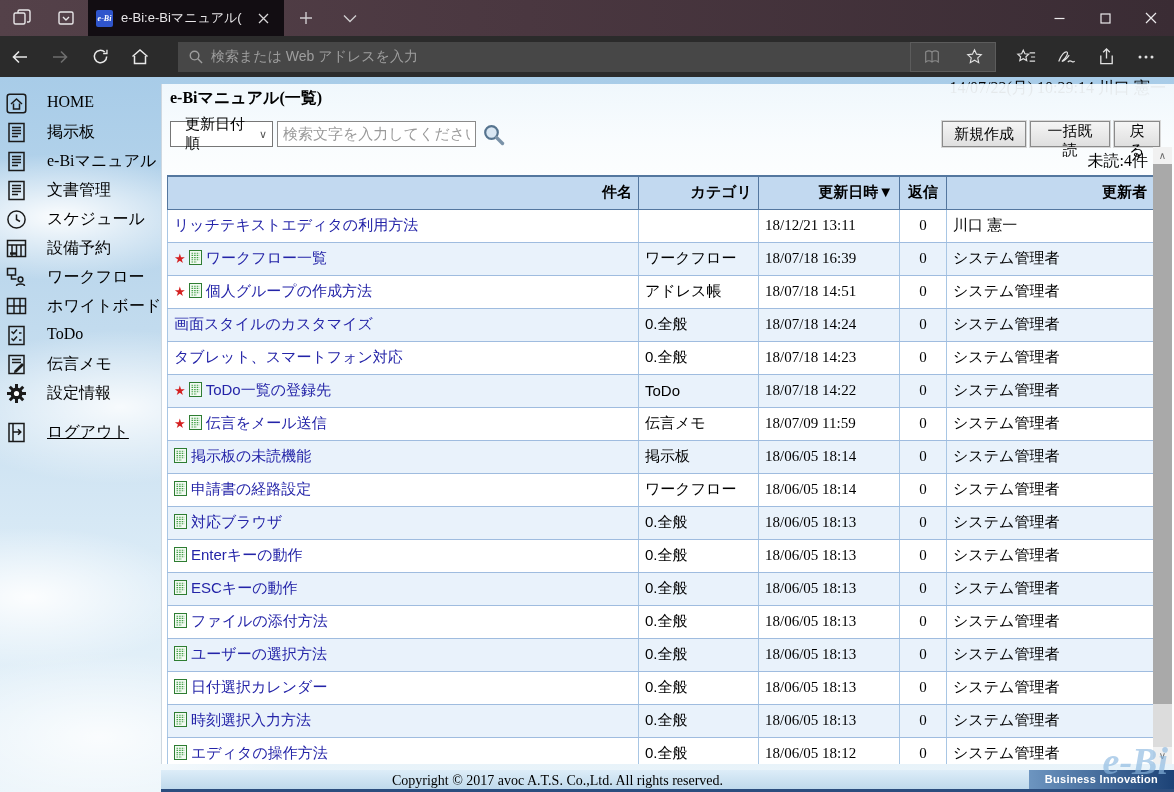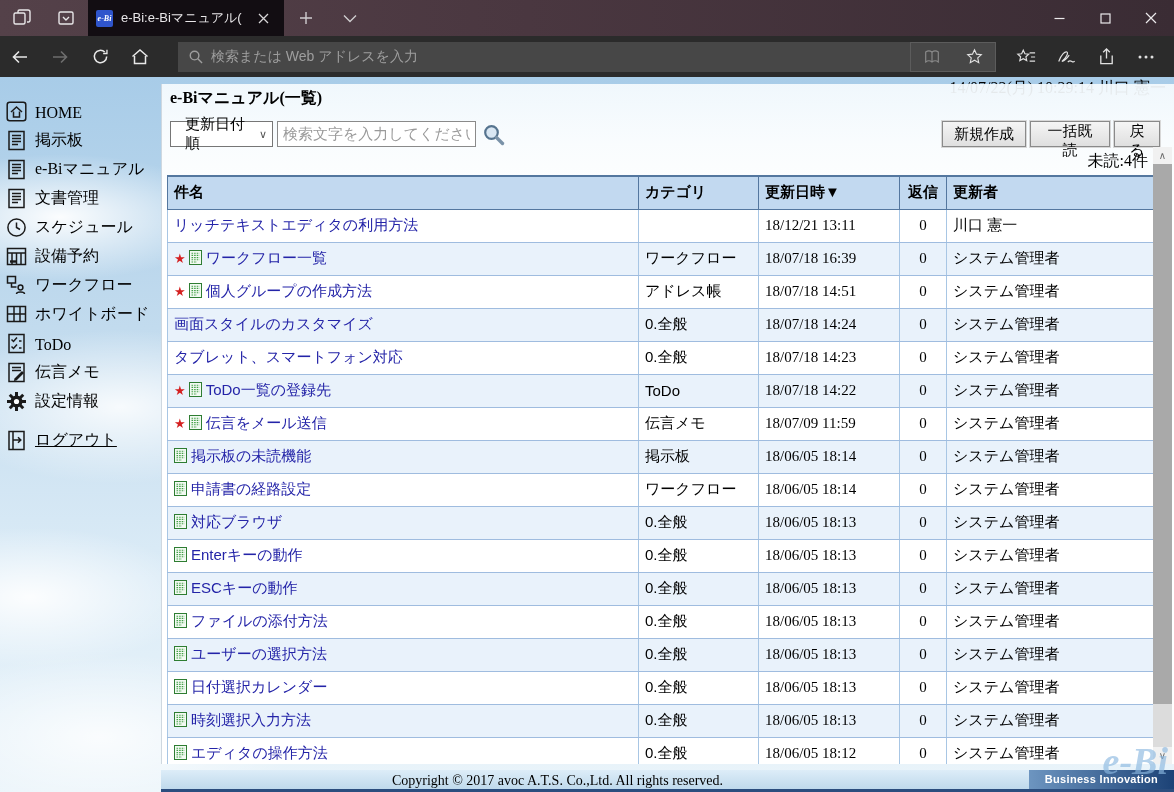--- a/index.html
+++ b/index.html
@@ -36,21 +36,21 @@
       radial-gradient(ellipse 240px 90px at 60px 140px, rgba(255,255,255,.95), rgba(255,255,255,0) 70%),
       radial-gradient(ellipse 260px 110px at 120px 330px, rgba(255,255,255,.85), rgba(255,255,255,0) 70%),
       radial-gradient(ellipse 240px 100px at 30px 520px, rgba(255,255,255,.9), rgba(255,255,255,0) 70%),
       radial-gradient(ellipse 280px 120px at 100px 660px, rgba(255,255,255,.8), rgba(255,255,255,0) 70%),
       linear-gradient(180deg,#a8cce8 0%,#c2dbee 35%,#dcecf7 70%,#eaf4fa 100%); }
 
   .datetime { position:absolute; right:8px; top:1px; font-size:16px; color:#000; white-space:nowrap; }
 
   
   .sidebar { position:absolute; left:6px; top:16px; width:152px; }
-  .side-item { display:flex; align-items:flex-end; gap:8px; height:29px; font-size:16px; color:#000; cursor:pointer; white-space:nowrap; }
+  .side-item { display:flex; align-items:flex-start; gap:20px; height:29px; font-size:16px; color:#000; cursor:pointer; white-space:nowrap; }
   .side-item.gap-above { margin-top:10px;text-decoration:underline; }
   .side-ic { width:21px; height:21px; flex:0 0 21px; display:flex; }
 
   
   .main { position:absolute; left:161px; top:7px; width:1013px; height:680px;
     background:linear-gradient(180deg,rgba(246,251,254,.92) 0%,rgba(252,254,255,.96) 60px,#ffffff 130px);
     border-left:1px solid #cfd8e0; }
   .main-title { position:absolute; left:8px; top:4px; font-size:16px; font-weight:bold; color:#000; }
   .toolbar { position:absolute; left:8px; top:37px; height:26px; width:997px; }
   .sort-select { position:absolute; left:0; top:0; width:103px; height:26px; border:1px solid #767676; background:#fff;
@@ -65,21 +65,21 @@
     color:#000; text-align:center; cursor:pointer; padding:0 10px; }
   .btn-new { right:141px; width:84px; }
   .btn-readall { right:57px; width:80px; }
   .btn-back { right:7px; width:46px; }
   .unread { position:absolute; right:26px; top:67px; font-size:16px; color:#000; }
 
   
   .tablewrap { position:absolute; left:5px; top:91px; width:987px; height:589px; overflow:hidden; }
   table { border-collapse:collapse; width:986px; table-layout:fixed;
     font-family:"Liberation Sans", sans-serif; }
-  th { background:#c2d9f0; font-size:15px; font-weight:bold; color:#000; text-align:left; height:33px;
+  th { background:#c2d9f0; font-size:15px; font-weight:bold; color:#000; text-align:right; height:33px;
     padding:0 6px; border:1px solid #54779f; border-top:2px solid #54779f; white-space:nowrap; }
   td { height:33px; font-size:15px; padding:0 6px; border-right:1px solid #a8c6e4; border-left:1px solid #a8c6e4;
     border-bottom:1px solid #9fbcdf; border-top:1px solid #fdfeff; white-space:nowrap; overflow:hidden; }
   tr.alt td { background:#e9f2fb; }
   td.c-date, td.c-rep { font-family:"Liberation Serif", serif; }
   th.c-rep, td.c-rep { text-align:center; }
   .col-subject { width:471px; } .col-cat { width:120px; } .col-date { width:141px; }
   .col-rep { width:47px; } .col-upd { width:207px; }
   a.subject { color:#2424a8; text-decoration:none; cursor:pointer; }
   .star { color:#d42020; font-size:13px; margin-right:3px; }

